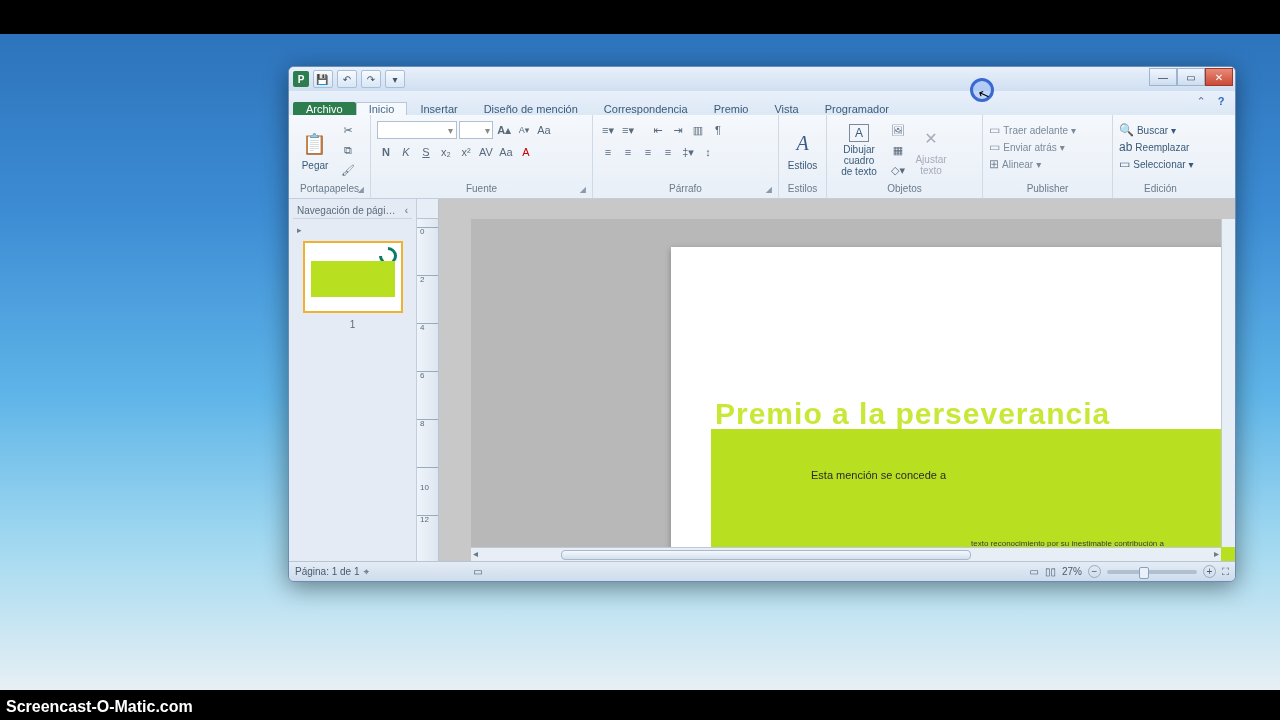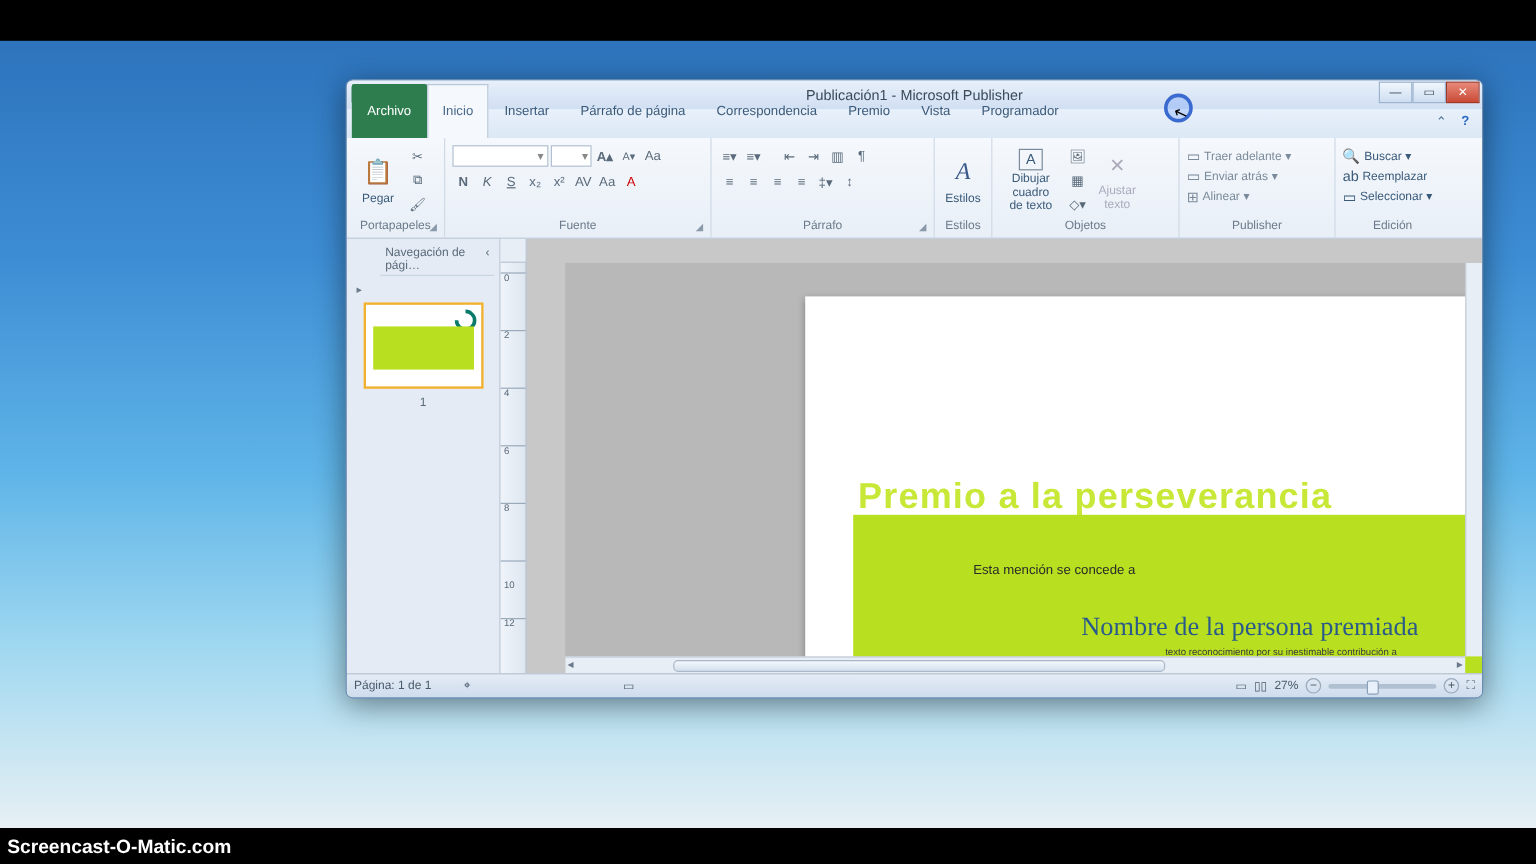--- a/index.html
+++ b/index.html
@@ -11,21 +11,21 @@
 .window { position: absolute; left: 288px; top: 66px; width: 948px; height: 516px; background: #dfe9f5; border: 1px solid #6a8db6; border-radius: 6px; box-shadow: 0 5px 25px rgba(0,0,0,.45); display: flex; flex-direction: column; overflow: hidden; }
 .titlebar { height: 24px; background: linear-gradient(180deg,#e8f0fa,#d0dff2); display: flex; align-items: center; position: relative; }
 .titlebar-left { display: flex; align-items: center; gap: 4px; padding-left: 4px; }
 .app-icon { width: 16px; height: 16px; background: #2e7d4f; border-radius: 2px; display: flex; align-items: center; justify-content: center; color: #fff; font-size: 10px; font-weight: bold; }
 .qat-btn { width: 20px; height: 18px; background: linear-gradient(#f8fbff,#d8e6f5); border: 1px solid #a8bfd8; border-radius: 2px; display: flex; align-items: center; justify-content: center; font-size: 10px; color: #456; }
 .title-text { position: absolute; left: 0; right: 0; text-align: center; font-size: 12px; color: #3a4a5a; pointer-events: none; }
 .win-controls { position: absolute; right: 2px; top: 1px; display: flex; }
 .win-btn { width: 28px; height: 18px; background: linear-gradient(#f0f6fd,#cedef0); border: 1px solid #9cb4cf; display: flex; align-items: center; justify-content: center; font-size: 10px; color: #345; }
 .win-btn.close { background: linear-gradient(#e98a7a,#c94a36); color: #fff; border-color: #a03828; }
 .tabs { height: 24px; background: linear-gradient(#e8f0fa,#dce8f6); display: flex; align-items: flex-end; padding-left: 4px; position: relative; }
-.tab { padding: 16px 12px; font-size: 11px; color: #3a5a7a; cursor: pointer; border: 1px solid transparent; border-bottom: none; }
+.tab { padding: 0 12px; font-size: 11px; color: #3a5a7a; cursor: pointer; border: 1px solid transparent; border-bottom: none; }
 .tab.file { background: #2e7d4f; color: #fff; border-radius: 2px 2px 0 0; }
 .tab.active { background: #f5f8fc; border-color: #b8c8da; color: #4a6a8a; }
 .tab-right { position: absolute; right: 6px; top: 4px; display: flex; gap: 4px; }
 .tab-right span { width: 16px; height: 16px; font-size: 11px; color: #5a7a9a; text-align: center; }
 .ribbon { height: 84px; background: linear-gradient(#f5f8fc,#e8eff7); border-bottom: 1px solid #c0cedd; display: flex; }
 .group { border-right: 1px solid #d0dae6; display: flex; flex-direction: column; padding: 2px 4px; }
 .group-body { flex: 1; display: flex; align-items: center; gap: 2px; }
 .group-label { font-size: 10px; color: #6a7a8a; text-align: center; padding-bottom: 2px; position: relative; }
 .group-label .launcher { position: absolute; right: 2px; bottom: 2px; font-size: 8px; color: #8a9aaa; }
 .big-btn { display: flex; flex-direction: column; align-items: center; justify-content: center; width: 44px; height: 64px; font-size: 10px; color: #3a5a7a; gap: 2px; }
@@ -33,21 +33,21 @@
 .small-col { display: flex; flex-direction: column; gap: 2px; }
 .sm { width: 18px; height: 18px; display: flex; align-items: center; justify-content: center; font-size: 11px; color: #5a6a7a; border: 1px solid transparent; }
 .font-row { display: flex; gap: 2px; align-items: center; }
 .font-name { width: 80px; height: 18px; border: 1px solid #b0c0d0; background: #fff; font-size: 10px; padding: 0 3px; display: flex; align-items: center; justify-content: flex-end; color: #888; }
 .font-size { width: 34px; height: 18px; border: 1px solid #b0c0d0; background: #fff; font-size: 10px; display: flex; align-items: center; justify-content: flex-end; padding-right: 2px; color: #888; }
 .style-A { font-family: Georgia, serif; font-style: italic; font-size: 26px; color: #3a5a8a; }
 .arrange-row { display: flex; align-items: center; gap: 3px; font-size: 10px; color: #7a8a9a; }
 .arrange-row .ico { font-size: 12px; }
 .workarea { flex: 1; display: flex; background: #c8c8c8; overflow: hidden; position: relative; }
 .nav-panel { width: 128px; background: #e4ebf4; border-right: 1px solid #c0cedd; padding: 4px; }
-.nav-collapse-bar { font-size: 10px; color: #5a6a7a; padding: 2px 4px; display: flex; justify-content: space-between; border-bottom: 1px solid #c8d4e2; margin-bottom: 6px; margin-left: 24px; }
+.nav-collapse-bar { font-size: 10px; color: #5a6a7a; padding: 2px 4px; display: flex; justify-content: space-between; border-bottom: 1px solid #c8d4e2; margin-bottom: 6px; }
 .thumb { width: 100px; height: 72px; margin: 6px auto; border: 2px solid #f0b030; background: #fff; position: relative; }
 .thumb-inner { position: absolute; left: 6px; top: 18px; right: 6px; bottom: 14px; background: #b8e020; }
 .thumb-swirl { position: absolute; right: 4px; top: 4px; width: 18px; height: 18px; border: 3px solid #0a7a6a; border-radius: 50%; border-left-color: transparent; transform: rotate(45deg); }
 .thumb-num { text-align: center; font-size: 10px; color: #5a6a7a; }
 .ruler-corner { width: 22px; height: 20px; background: #e8eef6; border-right: 1px solid #b8c4d2; border-bottom: 1px solid #b8c4d2; }
 .canvas-wrap { flex: 1; display: flex; flex-direction: column; position: relative; }
 .ruler-h { height: 20px; background: linear-gradient(#f0f4fa,#dde6f0); border-bottom: 1px solid #b8c4d2; position: relative; overflow: hidden; font-size: 8px; color: #5a6a7a; }
 .body-row { flex: 1; display: flex; overflow: hidden; }
 .ruler-v { width: 22px; background: linear-gradient(90deg,#f0f4fa,#dde6f0); border-right: 1px solid #b8c4d2; position: relative; font-size: 8px; color: #5a6a7a; }
 .ruler-v span { position: absolute; left: 3px; }
@@ -79,35 +79,32 @@
 <div class="window">
 
   <div class="titlebar">
     <div class="titlebar-left">
       <div class="app-icon">P</div>
       <div class="qat-btn">💾</div>
       <div class="qat-btn">↶</div>
       <div class="qat-btn">↷</div>
       <div class="qat-btn">▾</div>
     </div>
-    <div class="title-text">
-      <span>Publicación1</span><span> - </span><span>Microsoft Publisher</span>
-    </div>
     <div class="win-controls">
       <div class="win-btn">—</div>
       <div class="win-btn">▭</div>
       <div class="win-btn close">✕</div>
     </div>
   </div>
 
   <div class="tabs">
     <div class="tab file">Archivo</div>
     <div class="tab active">Inicio</div>
     <div class="tab">Insertar</div>
-    <div class="tab">Párrafo de página</div>
+    <div class="tab">Diseño de mención</div>
     <div class="tab">Correspondencia</div>
     <div class="tab">Premio</div>
     <div class="tab">Vista</div>
     <div class="tab">Programador</div>
     <div class="tab-right">
       <span>⌃</span>
       <span style="color:#2a6ac0;font-weight:bold;">?</span>
     </div>
   </div>
 
@@ -261,36 +258,35 @@
             <div class="tickv" style="top: 248px;"></div>
             <span style="top: 296px;">12</span>
             <div class="tickv" style="top: 296px;"></div>
           </div>
         <div class="canvas">
           <div class="page">
 
             <div class="award-title">Premio a la perseverancia</div>
             <div class="green-block"></div>
             <div class="mention">Esta mención se concede a</div>
-            <div class="person">Nombre de la persona premiada</div>
             <div class="recog">texto reconocimiento por su inestimable contribución a</div>
           </div>
           <div class="vscroll"></div>
           <div class="hscroll">
             <span style="position:absolute;left:2px;top:0;font-size:10px;color:#6a7a8a;">◂</span>
             <div class="hscroll-thumb"></div>
             <span style="position:absolute;right:2px;top:0;font-size:10px;color:#6a7a8a;">▸</span>
           </div>
         </div>
       </div>
     </div>
   </div>
 
   <div class="statusbar">
-    <div style="display:flex;gap:27px;align-items:center;">
+    <div style="display:flex;gap:4px;align-items:center;">
       <span>Página: 1 de 1</span>
       <span>⌖</span>
       <span style="margin-left:100px;">▭</span>
     </div>
     <div class="status-right">
       <span>▭</span>
       <span>▯▯</span>
       <span>27%</span>
       <span style="border:1px solid #9ab;border-radius:50%;width:13px;height:13px;line-height:11px;text-align:center;">−</span>
       <div class="zoom-slider"></div>

